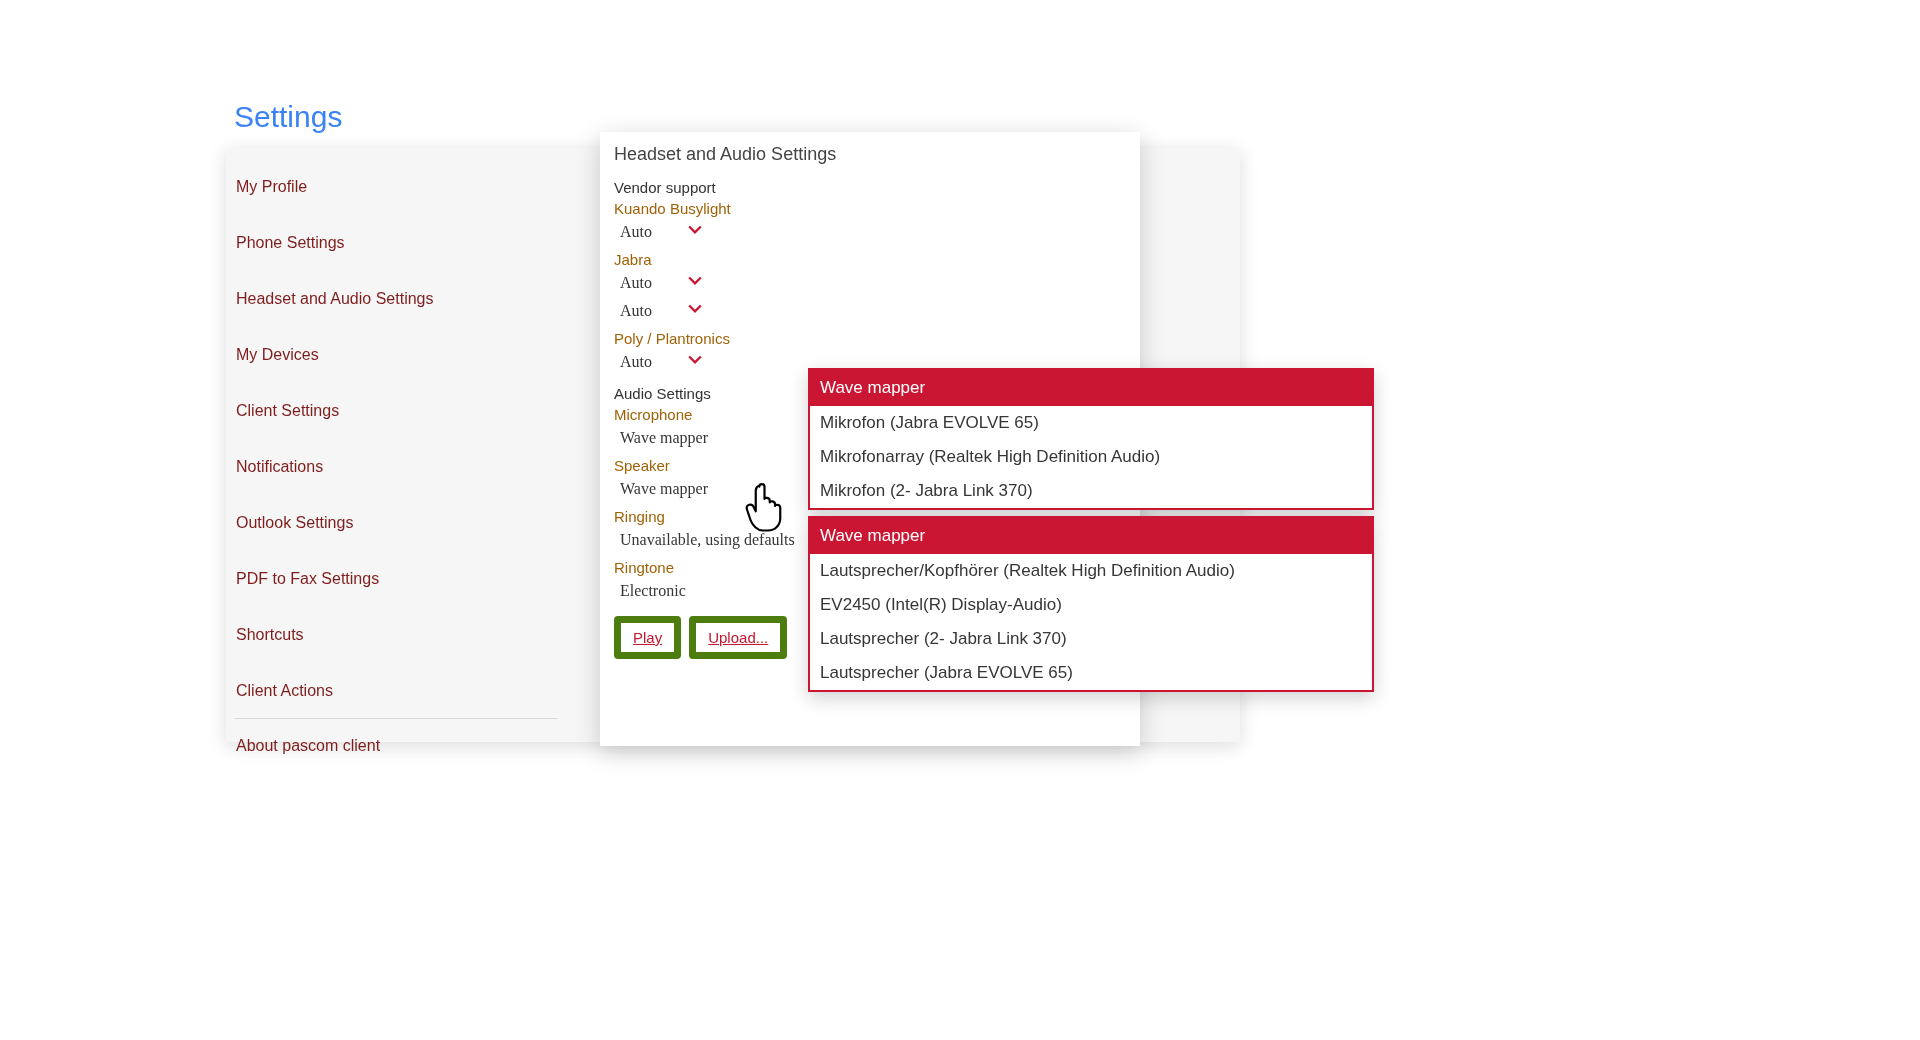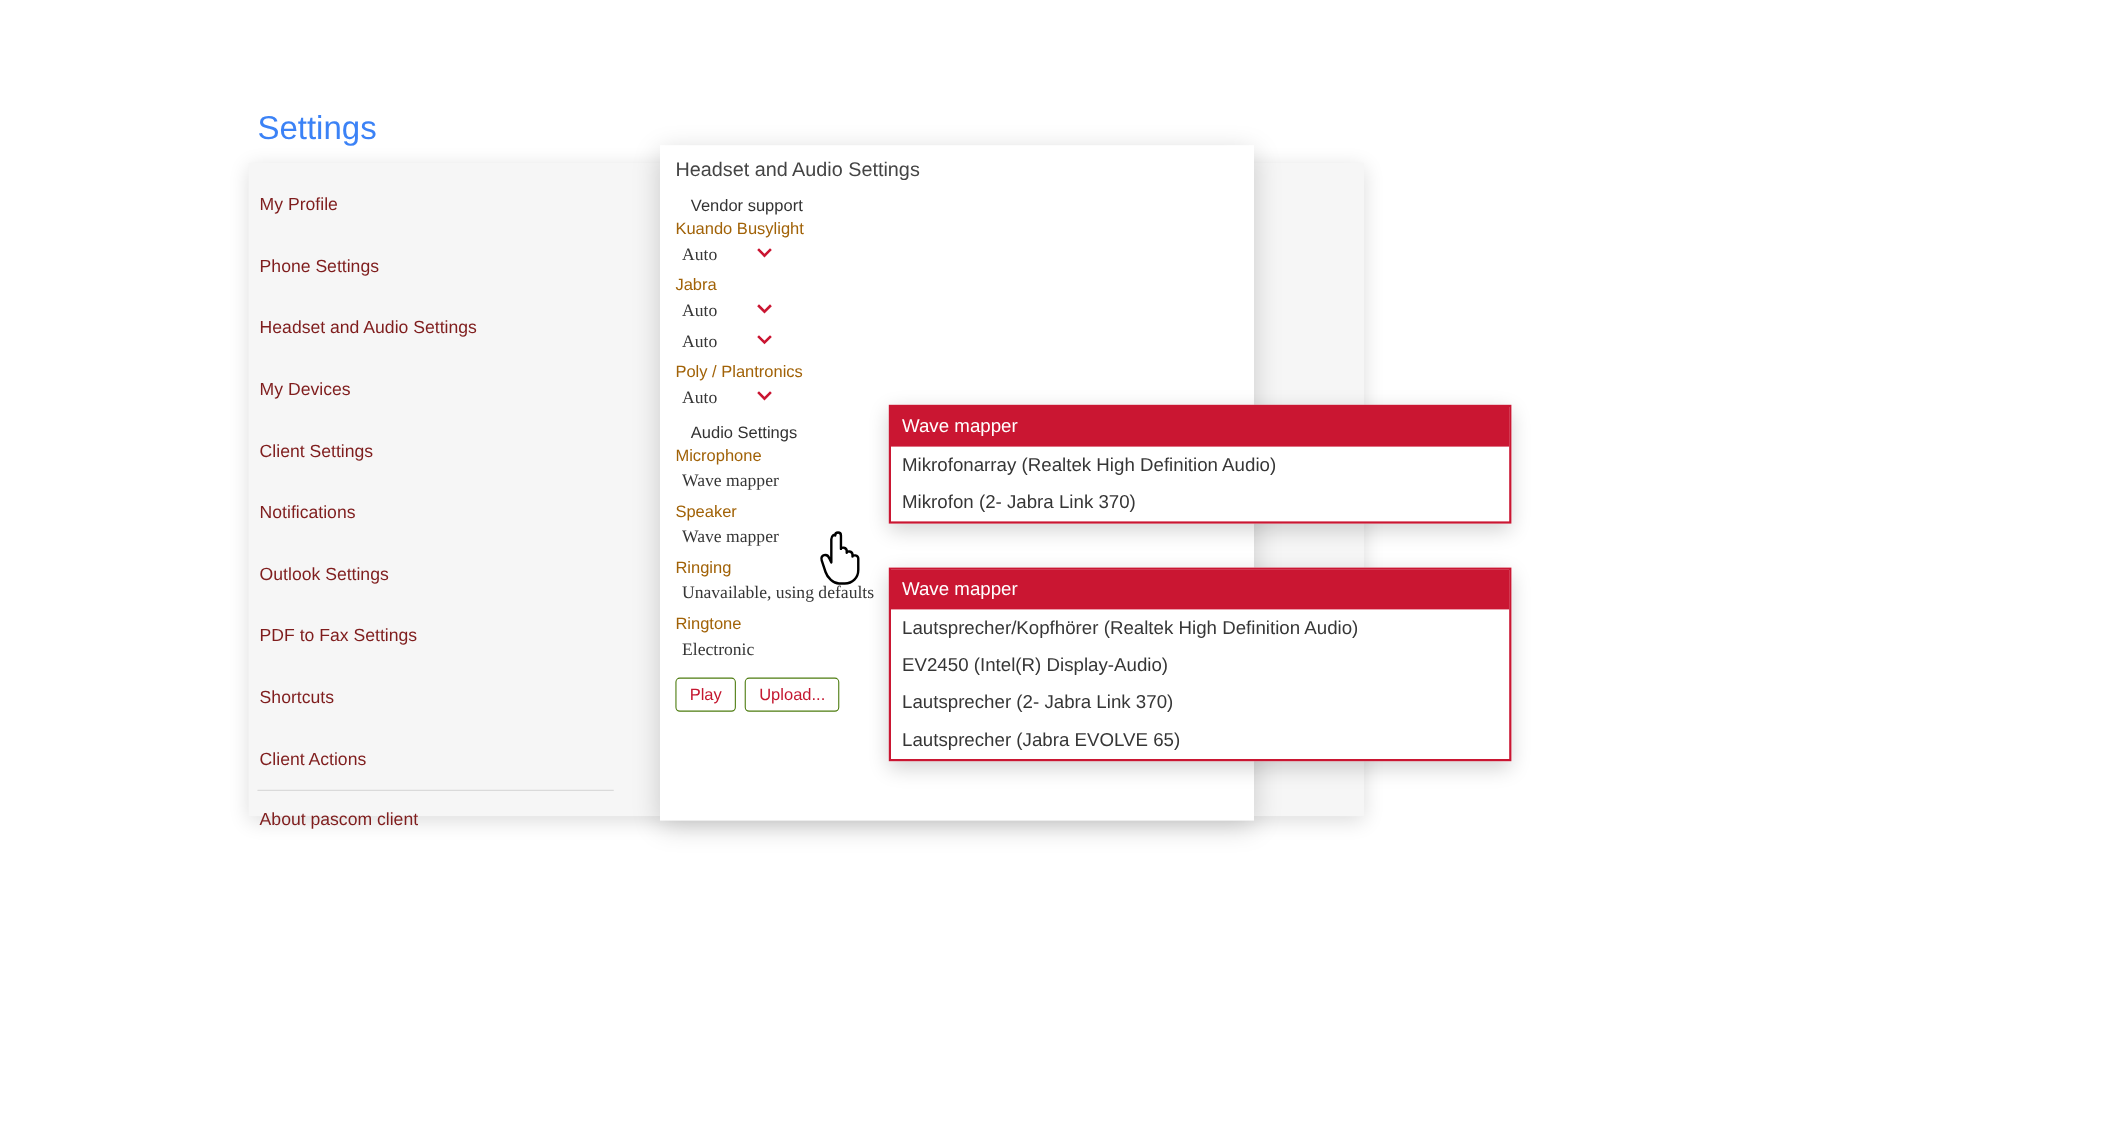--- a/index.html
+++ b/index.html
@@ -60,21 +60,21 @@
     padding: 12px 14px;
   }
   .panel-title {
     font-size: 18px;
     color: #444;
     margin-bottom: 14px;
   }
   .section-head {
     font-size: 15px;
     color: #333;
-    margin: 8px 0 2px 14px;
+    margin: 8px 0 2px 0;
     font-weight: 500;
   }
   .sub-label {
     font-size: 15px;
     color: #a16207;
     margin: 4px 0 2px 0;
   }
   .select-row {
     display: flex;
     align-items: flex-start;
@@ -91,27 +91,28 @@
     height: 14px;
     display: inline-block;
   }
   .chev svg { display:block; }
   .btn-row {
     display: flex;
     gap: 8px;
     margin-top: 10px;
   }
   .outline-btn {
-    border: 1px solid #4d7c0f;
+    border: 7px solid #4d7c0f;
     color: #c41730;
     background: #ffffff;
     font-size: 15px;
     padding: 6px 12px;
     border-radius: 4px;
     cursor: pointer;
+    text-decoration: underline;
   }
   .dropdown-popup {
     position: absolute;
     width: 566px;
     background: #ffffff;
     border: 2px solid #ca1632;
     box-shadow: 0 6px 18px rgba(0,0,0,0.18);
   }
   .dropdown-popup .dd-selected {
     background: #ca1632;
@@ -226,20 +227,21 @@
 
     <div class="btn-row">
       <button class="outline-btn">Play</button>
       <button class="outline-btn">Upload...</button>
     </div>
   </section>
 </div>
 
 <div class="dropdown-popup dd-mic">
   <div class="dd-selected">Wave mapper</div>
+  <div class="dd-option">Mikrofon (Jabra EVOLVE 65)</div>
   <div class="dd-option">Mikrofonarray (Realtek High Definition Audio)</div>
   <div class="dd-option">Mikrofon (2- Jabra Link 370)</div>
 </div>
 
 <div class="dropdown-popup dd-spk">
   <div class="dd-selected">Wave mapper</div>
   <div class="dd-option">Lautsprecher/Kopfhörer (Realtek High Definition Audio)</div>
   <div class="dd-option">EV2450 (Intel(R) Display-Audio)</div>
   <div class="dd-option">Lautsprecher (2- Jabra Link 370)</div>
   <div class="dd-option">Lautsprecher (Jabra EVOLVE 65)</div>

